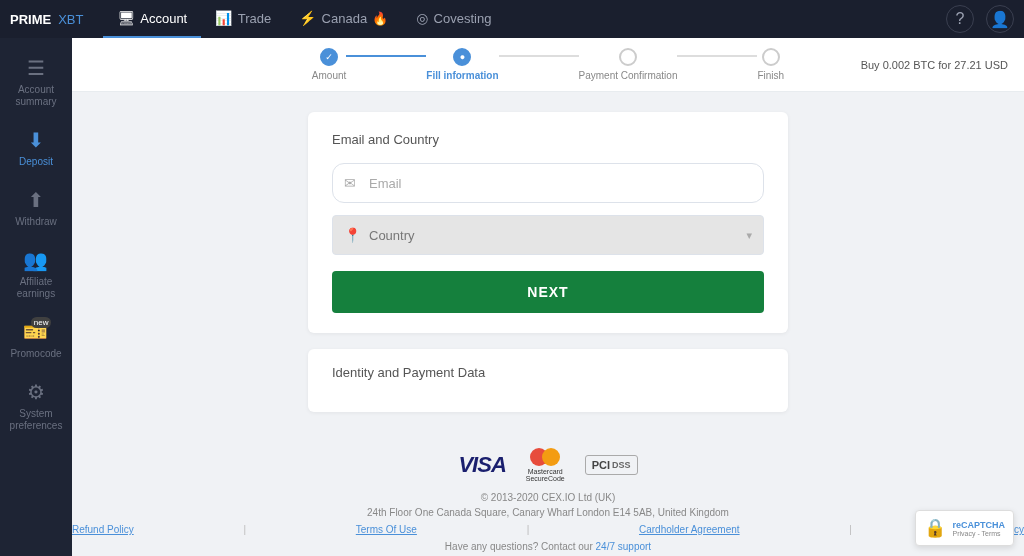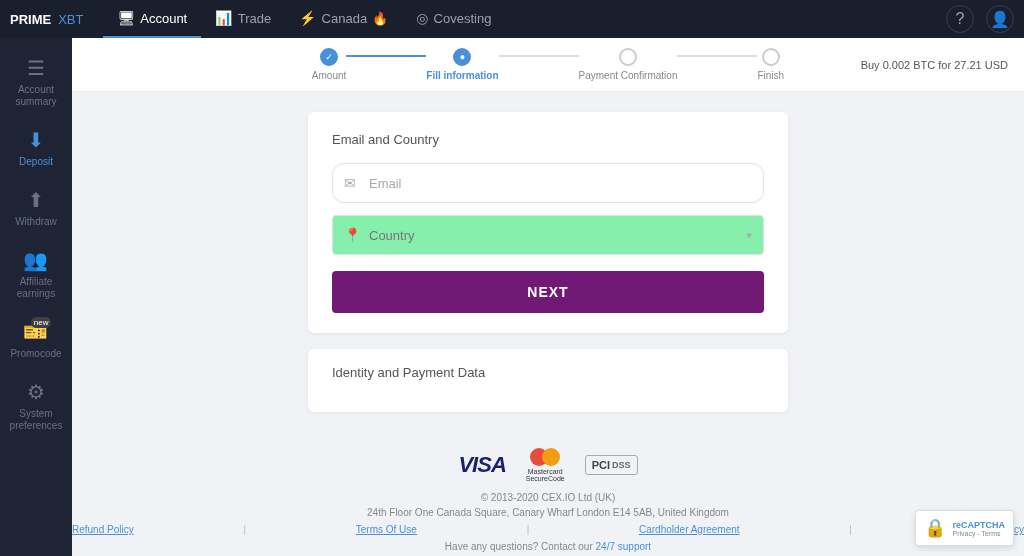--- a/index.html
+++ b/index.html
@@ -232,38 +232,38 @@
       position: relative;
     }
     .select-wrap select {
       width: 100%;
       height: 40px;
       border: 1px solid #dde2ea;
       border-radius: 4px;
       padding: 0 12px 0 36px;
       font-size: 13px;
       color: #777;
-      background: #86efac;
+      background: #e5e5e5;
       outline: none;
       appearance: none;
       cursor: pointer;
     }
     .select-arrow {
       position: absolute;
       right: 12px;
       top: 50%;
       transform: translateY(-50%);
       color: #aaa;
       font-size: 11px;
       pointer-events: none;
     }
     .btn-next {
       width: 100%;
       height: 42px;
-      background: #701a75;
+      background: #15803d;
       color: white;
       border: none;
       border-radius: 4px;
       font-size: 14px;
       font-weight: bold;
       cursor: pointer;
       letter-spacing: 1px;
       margin-top: 4px;
     }
 

